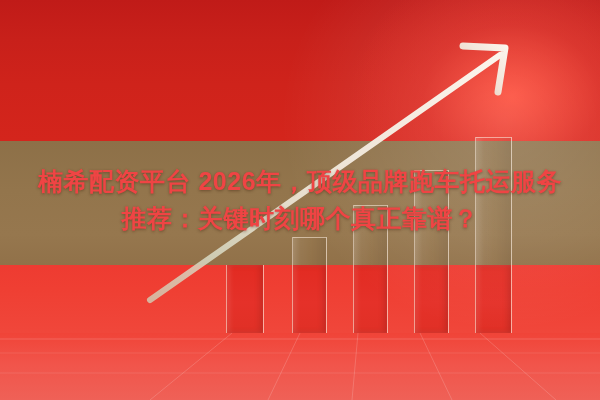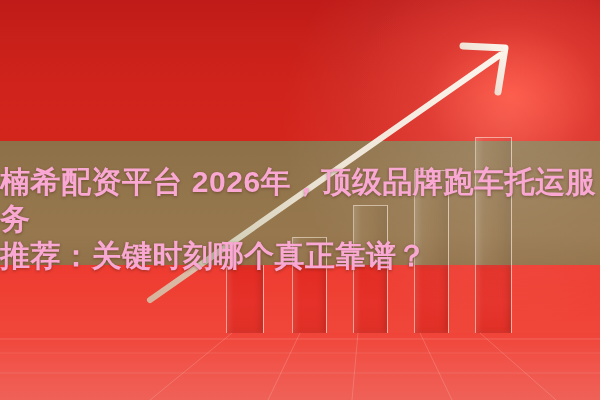--- a/index.html
+++ b/index.html
@@ -93,22 +93,23 @@
 
   
   .arrow { position: absolute; left: 0; top: 0; width: 600px; height: 400px; pointer-events: none; }
 
   
   .headline {
     position: absolute;
     left: 0;
     top: 163px;
     width: 600px;
-    color: #f9a8d4;
-    font-size: 30px;
+    text-align: center;
+    color: #ef4444;
+    font-size: 25px;
     font-weight: bold;
     line-height: 37px;
     letter-spacing: 0.5px;
     text-shadow: 0 1px 3px rgba(60,30,10,0.45);
     white-space: pre-line;
   }
 </style>
 </head>
 <body>
 

